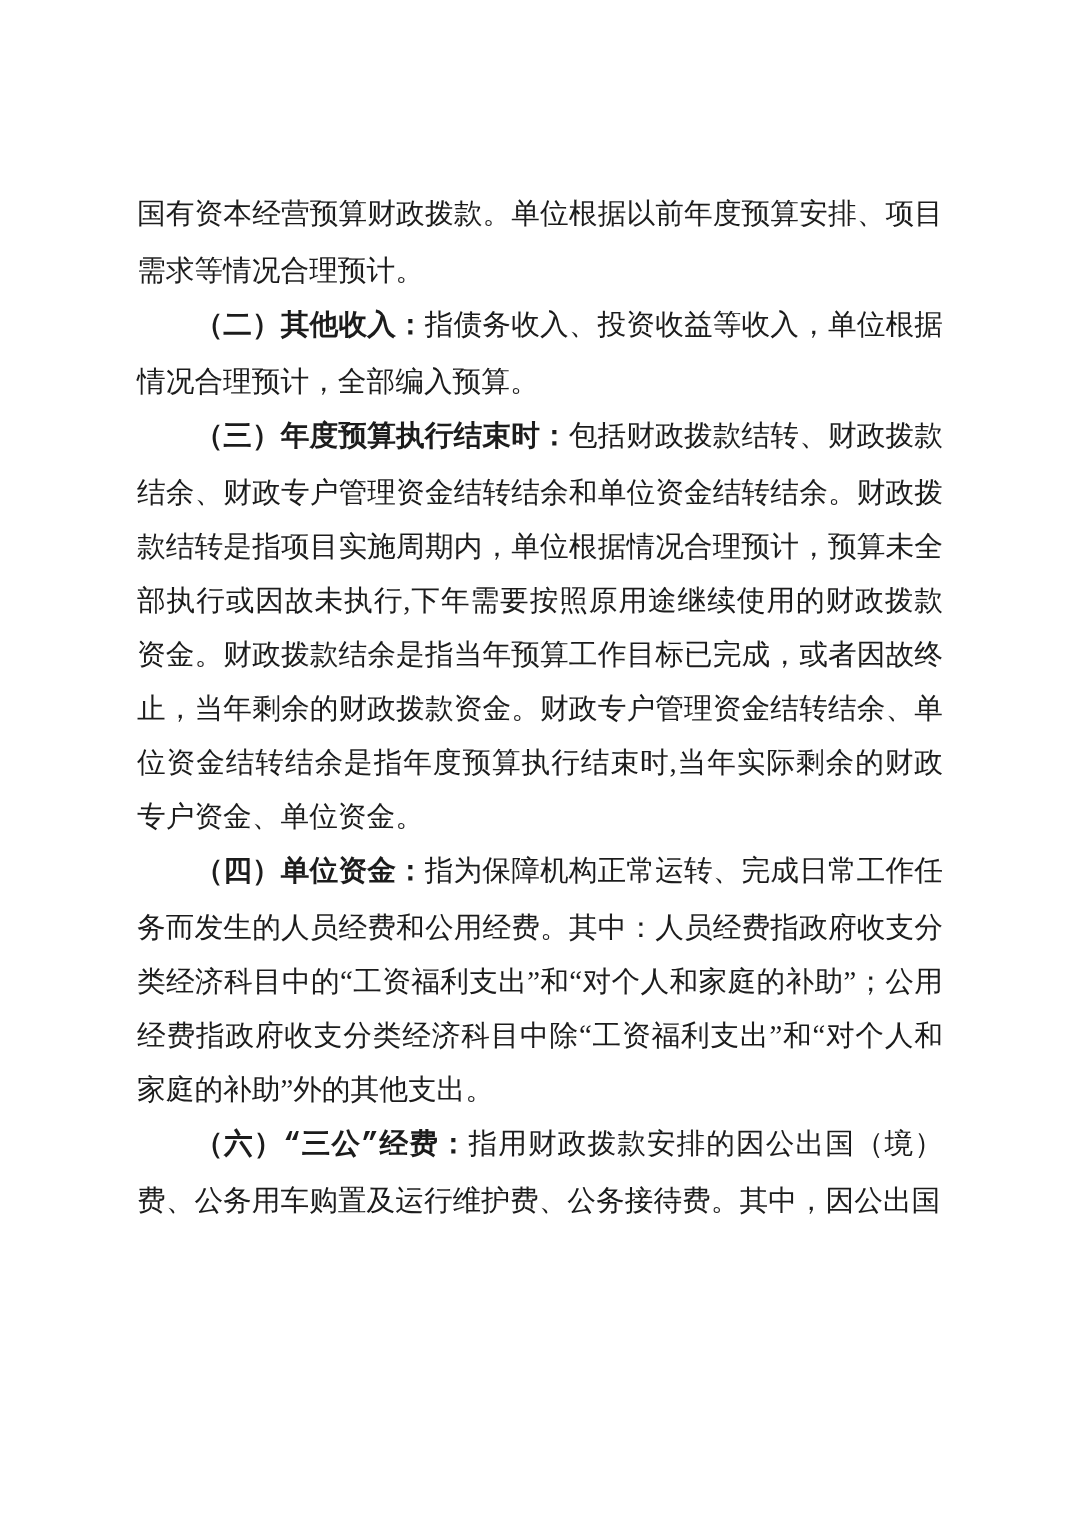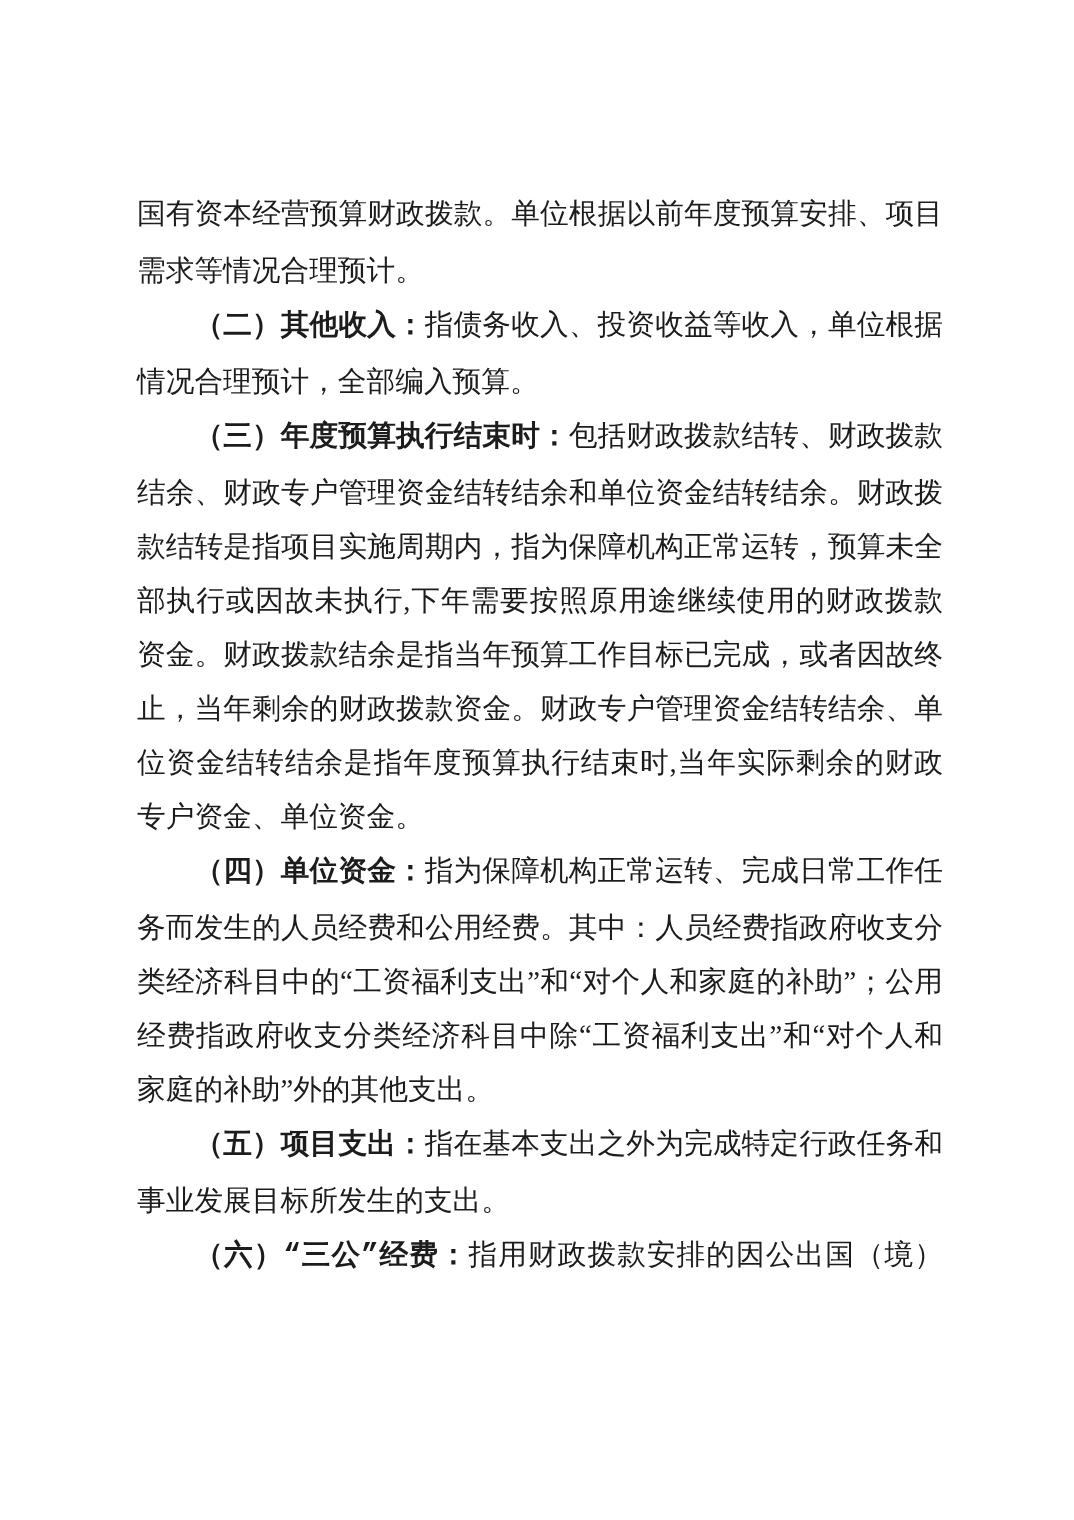--- a/index.html
+++ b/index.html
@@ -50,19 +50,18 @@
     white-space: nowrap;
   }
 </style>
 </head>
 <body>
 
 <div class="sheet">
   <div class="text-block">
     <p class="para continuation"><span class="lead"></span><span>国有资本经营预算财政拨款。单位根据以前年度预算安排、项目需求等情况合理预计。</span></p>
     <p class="para"><span class="lead">（二）其他收入：</span><span>指债务收入、投资收益等收入，单位根据情况合理预计，全部编入预算。</span></p>
-    <p class="para"><span class="lead">（三）年度预算执行结束时：</span><span>包括财政拨款结转、财政拨款结余、财政专户管理资金结转结余和单位资金结转结余。财政拨款结转是指项目实施周期内，指为保障机构正常运转，预算未全部执行或因故未执行,下年需要按照原用途继续使用的财政拨款资金。财政拨款结余是指当年预算工作目标已完成，或者因故终止，当年剩余的财政拨款资金。财政专户管理资金结转结余、单位资金结转结余是指年度预算执行结束时,当年实际剩余的财政专户资金、单位资金。</span></p>
+    <p class="para"><span class="lead">（三）年度预算执行结束时：</span><span>包括财政拨款结转、财政拨款结余、财政专户管理资金结转结余和单位资金结转结余。财政拨款结转是指项目实施周期内，单位根据情况合理预计，预算未全部执行或因故未执行,下年需要按照原用途继续使用的财政拨款资金。财政拨款结余是指当年预算工作目标已完成，或者因故终止，当年剩余的财政拨款资金。财政专户管理资金结转结余、单位资金结转结余是指年度预算执行结束时,当年实际剩余的财政专户资金、单位资金。</span></p>
     <p class="para"><span class="lead">（四）单位资金：</span><span>指为保障机构正常运转、完成日常工作任务而发生的人员经费和公用经费。其中：人员经费指政府收支分类经济科目中的“工资福利支出”和“对个人和家庭的补助”；公用经费指政府收支分类经济科目中除“工资福利支出”和“对个人和家庭的补助”外的其他支出。</span></p>
-    <p class="para"><span class="lead">（五）项目支出：</span><span>指在基本支出之外为完成特定行政任务和事业发展目标所发生的支出。</span></p>
     <p class="para"><span class="lead">（六）“三公”经费：</span><span>指用财政拨款安排的因公出国（境）费、公务用车购置及运行维护费、公务接待费。其中，因公出国</span></p>
   </div>
   <div class="page-number">— 5 —</div>
 </div>
 
 </body></html>

